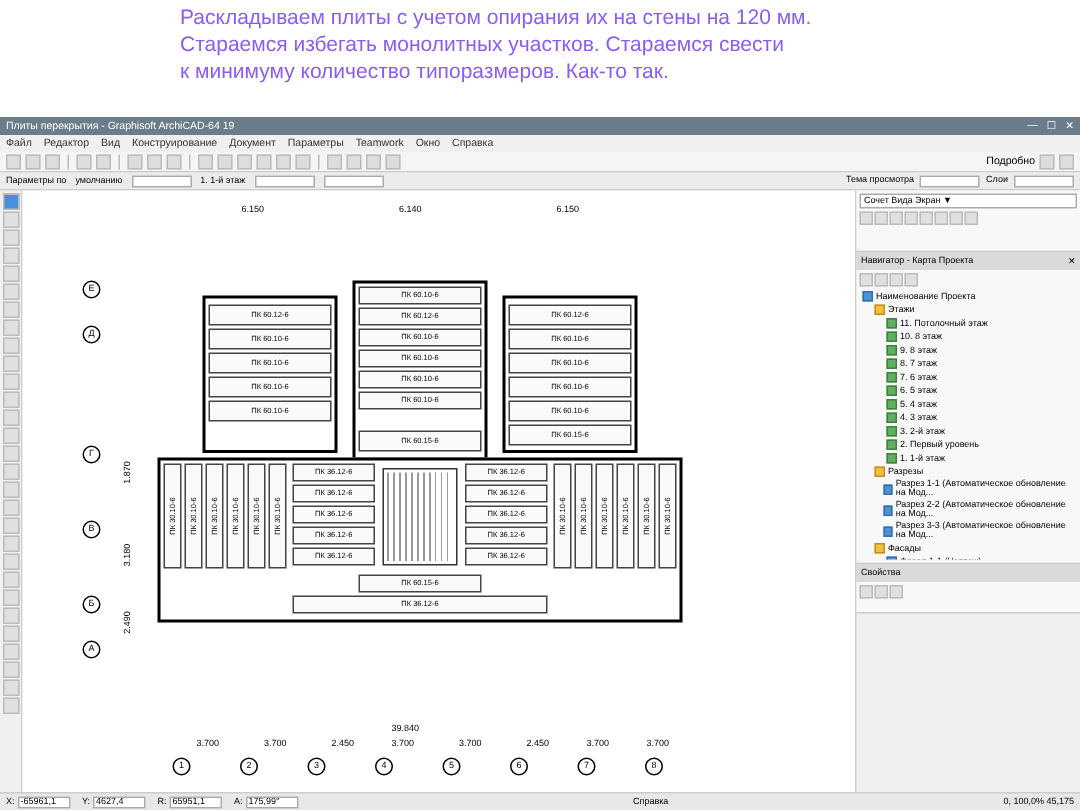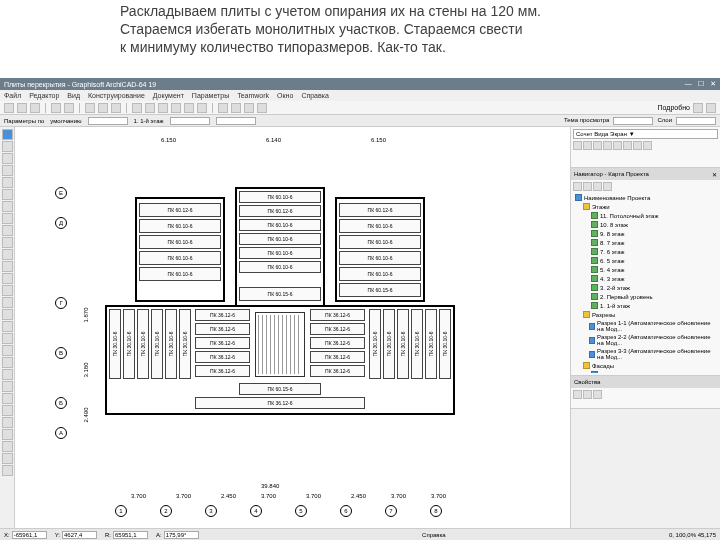--- a/index.html
+++ b/index.html
@@ -1,17 +1,17 @@
 <!DOCTYPE html>
 <html><head>
 <meta charset="utf-8">
 <style>
 *{margin:0;padding:0;box-sizing:border-box;font-family:Arial,sans-serif}
 body{width:720px;height:540px;background:#fff;position:relative;overflow:hidden}
-.overlay-text{position:absolute;top:2px;left:120px;width:450px;font-size:14px;color:#404040;line-height:1.3;z-index:100}
+.overlay-text{position:absolute;top:2px;left:120px;width:450px;font-size:14px;color:#8b5cf6;line-height:1.3;z-index:100}
 .app{position:absolute;top:78px;left:0;width:720px;height:462px;background:#e8e8e8;font-size:7px}
 .titlebar{height:12px;background:#6b7d8a;display:flex;align-items:center;padding:0 4px;color:#fff}
 .titlebar .win-ctrl{margin-left:auto;display:flex;gap:6px}
 .menubar{height:11px;background:#f0f0f0;display:flex;align-items:center;gap:8px;padding:0 4px;font-size:7px;color:#333}
 .toolbar{height:14px;background:#f5f5f5;border-bottom:1px solid #ccc;display:flex;align-items:center;gap:3px;padding:0 4px}
 .toolbar .tb-btn{width:10px;height:10px;background:#ddd;border:1px solid #bbb}
 .toolbar .sep{width:1px;height:10px;background:#bbb;margin:0 2px}
 .optbar{height:12px;background:#ececec;border-bottom:1px solid #ccc;display:flex;align-items:center;padding:0 4px;font-size:6px;gap:6px}
 .optbar .opt-input{width:40px;height:8px;background:#fff;border:1px solid #aaa}
 .main{display:flex;height:calc(100% - 61px)}

